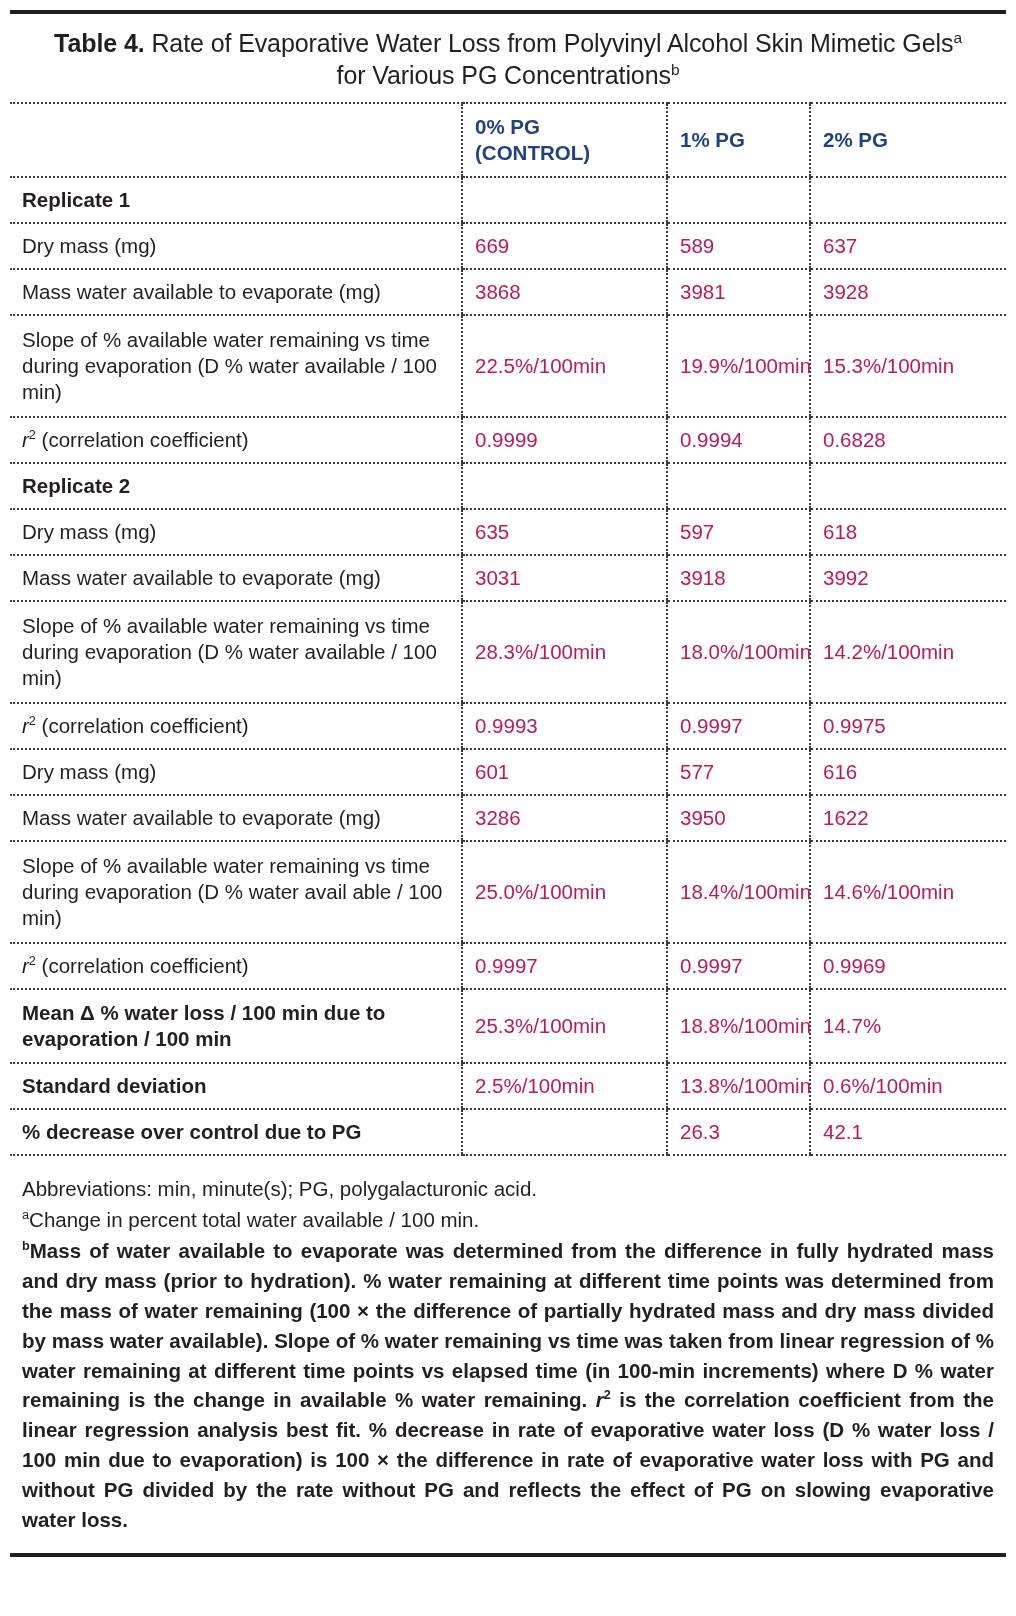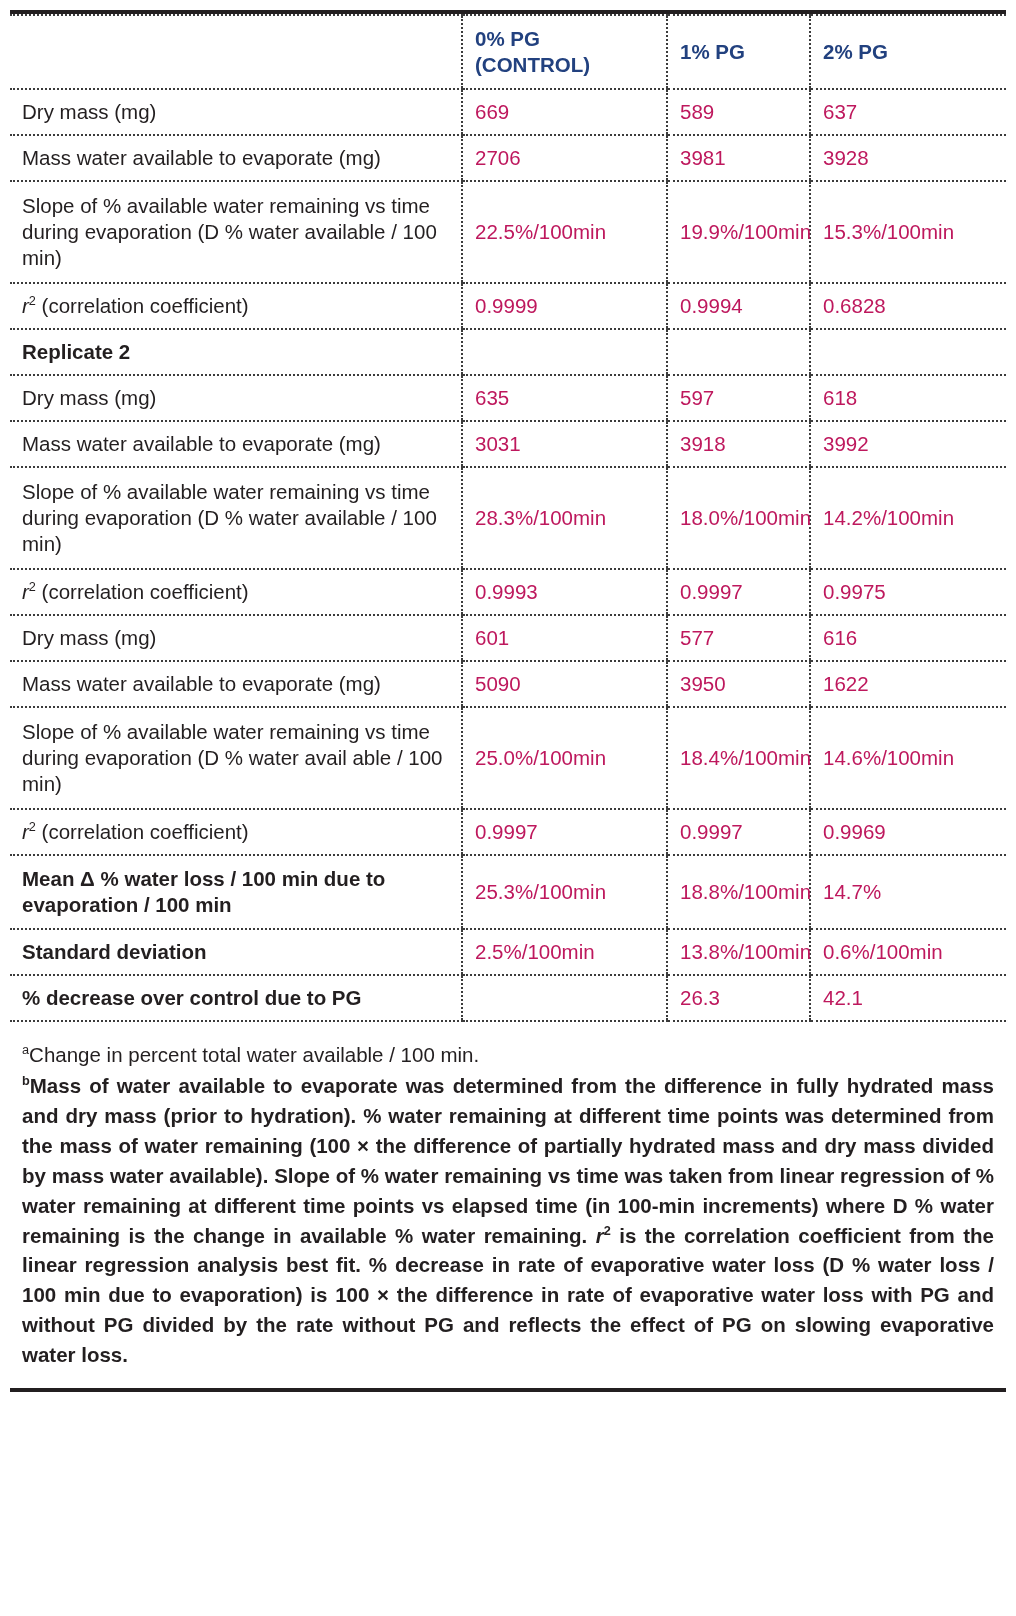--- a/index.html
+++ b/index.html
@@ -134,20 +134,23 @@
   .notes p { margin: 0 0 1px 0; }
   .notes p.para { margin-top: 0; text-align: justify; font-weight: bold; }
 </style>
 </head>
 <body>
 
 <div class="page">
 
   <div class="rule-thick rule-top"></div>
 
+  <div class="caption">
+    <span class="lbl">Table 4.</span><span> Rate of Evaporative Water Loss from Polyvinyl Alcohol Skin Mimetic Gels</span><sup>a</sup><span> for Various PG Concentrations</span><sup>b</sup>
+  </div>
 
   <table class="tbl">
     <colgroup>
       <col class="c-label">
         <col class="c-v0">
         <col class="c-v1">
         <col class="c-v2">
     </colgroup>
     <thead>
       <tr>
@@ -162,40 +165,54 @@
         </th>
         <th class="val">
           <div class="cellpad"><span>1% PG</span></div>
         </th>
         <th class="val">
           <div class="cellpad"><span>2% PG</span></div>
         </th>
       </tr>
     </thead>
     <tbody id="tbody">
+        <tr class="sec-row">
+          <td>
+            <div class="cellpad lbl-pad sec"><span>Replicate 1</span></div>
+          </td>
+          <td class="val">
+            <div class="cellpad"><span></span></div>
+          </td>
+          <td class="val">
+            <div class="cellpad"><span></span></div>
+          </td>
+          <td class="val">
+            <div class="cellpad"><span></span></div>
+          </td>
+        </tr>
         <tr class="data-row">
           <td>
             <div class="cellpad lbl-pad sub"><span>Dry mass (mg)</span></div>
           </td>
           <td class="val">
             <div class="cellpad"><span>669</span></div>
           </td>
           <td class="val">
             <div class="cellpad"><span>589</span></div>
           </td>
           <td class="val">
             <div class="cellpad"><span>637</span></div>
           </td>
         </tr>
         <tr class="data-row">
           <td>
             <div class="cellpad lbl-pad sub"><span>Mass water available to evaporate (mg)</span></div>
           </td>
           <td class="val">
-            <div class="cellpad"><span>2706</span></div>
+            <div class="cellpad"><span>3868</span></div>
           </td>
           <td class="val">
             <div class="cellpad"><span>3981</span></div>
           </td>
           <td class="val">
             <div class="cellpad"><span>3928</span></div>
           </td>
         </tr>
         <tr class="tall-row">
           <td>
@@ -307,21 +324,21 @@
           </td>
           <td class="val">
             <div class="cellpad"><span>616</span></div>
           </td>
         </tr>
         <tr class="data-row">
           <td>
             <div class="cellpad lbl-pad sub"><span>Mass water available to evaporate (mg)</span></div>
           </td>
           <td class="val">
-            <div class="cellpad"><span>5090</span></div>
+            <div class="cellpad"><span>3286</span></div>
           </td>
           <td class="val">
             <div class="cellpad"><span>3950</span></div>
           </td>
           <td class="val">
             <div class="cellpad"><span>1622</span></div>
           </td>
         </tr>
         <tr class="tall-row">
           <td>
@@ -390,19 +407,20 @@
             <div class="cellpad"><span>26.3</span></div>
           </td>
           <td class="val">
             <div class="cellpad"><span>42.1</span></div>
           </td>
         </tr>
       </tbody>
   </table>
 
   <div class="notes">
+    <p>Abbreviations: min, minute(s); PG, polygalacturonic acid.</p>
     <p><sup>a</sup><span>Change in percent total water available / 100 min.</span></p>
     <p class="para"><sup>b</sup><span>Mass of water available to evaporate was determined from the difference in fully hydrated mass and dry mass (prior to hydration). % water remaining at different time points was determined from the mass of water remaining (100 × the difference of partially hydrated mass and dry mass divided by mass water available). Slope of % water remaining vs time was taken from linear regression of % water remaining at different time points vs elapsed time (in 100-min increments) where D % water remaining is the change in available % water remaining. </span><i>r</i><sup>2</sup><span> is the correlation coefficient from the linear regression analysis best fit. % decrease in rate of evaporative water loss (D % water loss / 100 min due to evaporation) is 100 × the difference in rate of evaporative water loss with PG and without PG divided by the rate without PG and reflects the effect of PG on slowing evaporative water loss.</span></p>
   </div>
 
   <div class="rule-thick rule-bottom"></div>
 
 </div>
 
 </body></html>

